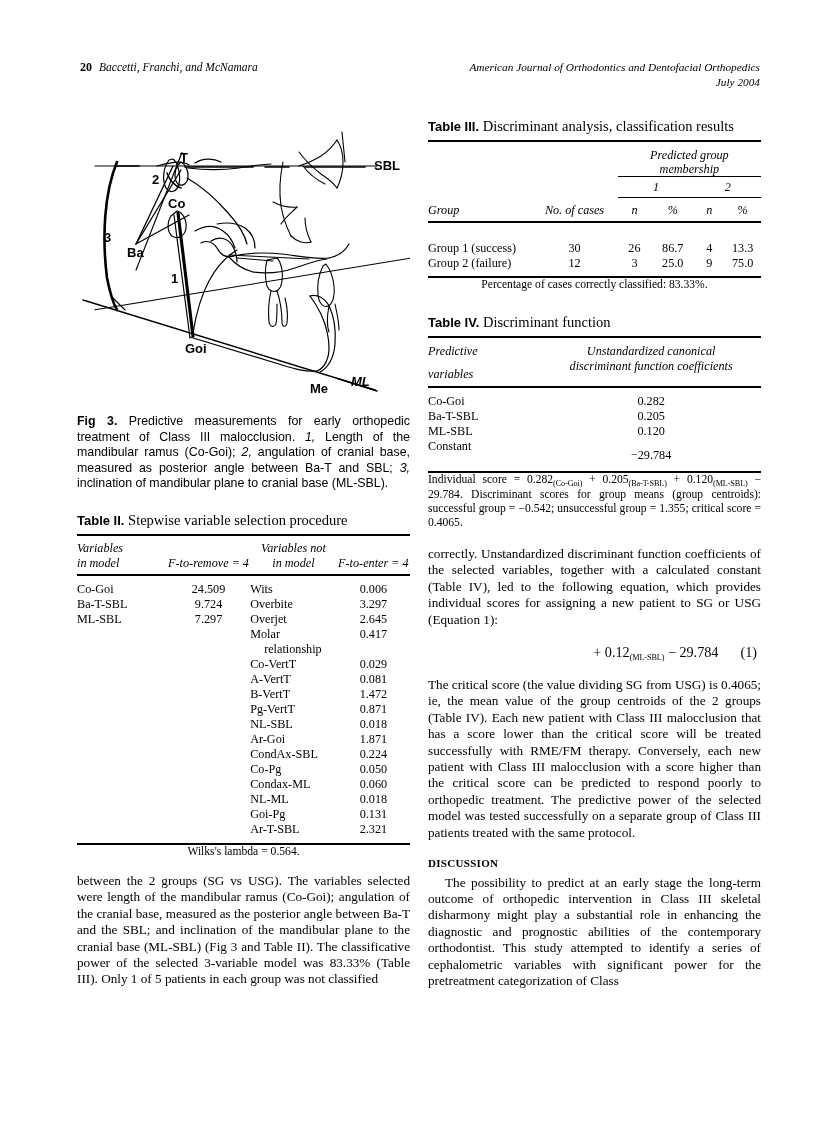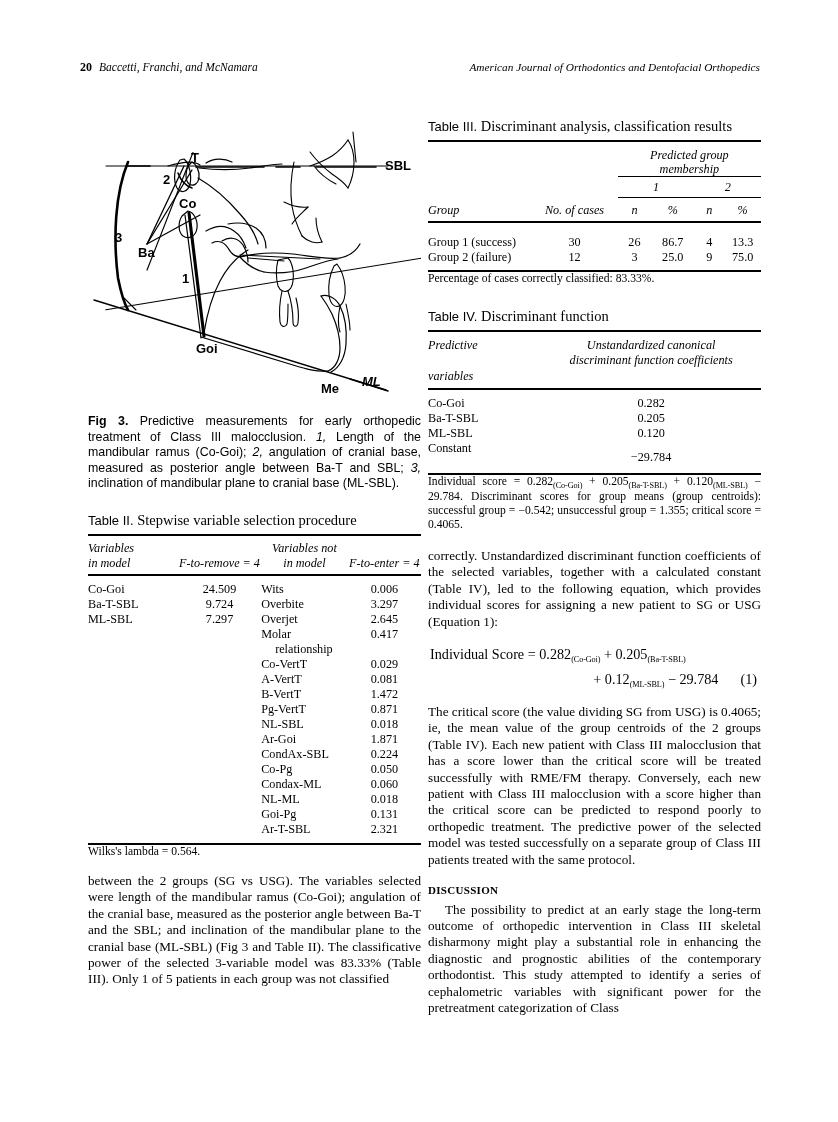--- a/index.html
+++ b/index.html
@@ -48,21 +48,21 @@
     right: 0; top: 0;
     text-align: right;
     font-style: italic;
     font-size: 11.3px;
     line-height: 15px;
   }
 
   
   .col-left {
     position: absolute;
-    left: 88px;
+    left: 77px;
     top: 118px;
     width: 333px;
   }
   .col-right {
     position: absolute;
     left: 428px;
     top: 118px;
     width: 333px;
   }
 
@@ -84,21 +84,21 @@
   .fig-caption .lead { font-weight: bold; }
   .fig-caption .it { font-style: italic; }
 
   
   .tbl-block { margin-top: 20px; }
   .tbl-title {
     font-size: 13px;
     margin-bottom: 5px;
     font-family: "Liberation Sans", sans-serif;
   }
-  .tbl-title .tbl-label { font-weight: normal; }
+  .tbl-title .tbl-label { font-weight: bold; }
   .tbl-title .tbl-name {
     font-family: "Liberation Serif", serif;
     font-size: 14.5px;
   }
   table.data {
     width: 100%;
     border-collapse: collapse;
     font-size: 12.2px;
   }
   table.data th, table.data td {
@@ -107,20 +107,21 @@
     vertical-align: bottom;
   }
   .rule-thick { border-top: 2.2px solid #000; }
   .hdr-it { font-style: italic; }
   .numc { text-align: center; font-family: Liberation Serif, serif; }
   .body-row td { padding-top: 1.5px; padding-bottom: 1.5px; }
   .tbl-foot {
     font-size: 11.6px;
     padding-top: 4px;
     line-height: 14px;
+    text-align: center;
   }
   .spanrule-cell { padding: 0 !important; }
   .spanrule {
     border-top: 1px solid #000;
     height: 0;
     font-size: 0;
     line-height: 0;
   }
 
   
@@ -160,20 +161,21 @@
 <body>
 
 <div class="page">
 
   <div class="runhead">
     <div class="runhead-left">
       <span class="pageno">20</span><span class="authors">Baccetti, Franchi, and McNamara</span>
     </div>
     <div class="runhead-right">
       <div>American Journal of Orthodontics and Dentofacial Orthopedics</div>
+      <div>July 2004</div>
     </div>
   </div>
 
   <div class="col-left">
 
     <div class="figure-wrap">
       <svg width="333" height="288" viewBox="0 0 333 288" xmlns="http://www.w3.org/2000/svg">
         <g fill="none" stroke="#000" stroke-width="1.05" stroke-linecap="round" stroke-linejoin="round">
 
           <path d="M18,48 L300,48" stroke-width="1.2"></path>
@@ -476,21 +478,21 @@
             <th class="hdr-it numc" style="padding-top:5px;padding-bottom:3px">%</th>
             <th class="hdr-it numc" style="padding-top:5px;padding-bottom:3px">n</th>
             <th class="hdr-it numc" style="padding-top:5px;padding-bottom:3px">%</th>
           </tr>
         </thead>
         <tbody>
           <tr class="rule-thick body-row">
             <td style="padding-top:6px">Group 1 (success)</td>
             <td class="numc" style="padding-top:6px">30</td>
             <td class="numc" style="">26</td>
-            <td class="numc" style="padding-top:12px">86.7</td>
+            <td class="numc" style="padding-top:18px">86.7</td>
             <td class="numc" style="padding-top:6px">4</td>
             <td class="numc" style="padding-top:6px">13.3</td>
           </tr>
           <tr class="body-row">
             <td style="padding-bottom:5px">Group 2 (failure)</td>
             <td class="numc" style="padding-bottom:5px">12</td>
             <td class="numc" style="padding-bottom:5px">3</td>
             <td class="numc" style="padding-bottom:5px">25.0</td>
             <td class="numc" style="padding-bottom:5px">9</td>
             <td class="numc" style="padding-bottom:5px">75.0</td>
@@ -513,21 +515,21 @@
             <col style="width:34%">
             <col style="width:66%">
           </colgroup>
         <thead>
           <tr class="rule-thick">
             <th class="hdr-it" style="text-align:left;padding-top:6px;vertical-align:top">Predictive</th>
             <th class="hdr-it numc" style="padding-top:6px;vertical-align:top">Unstandardized canonical</th>
           </tr>
           <tr>
             <th class="hdr-it" style="text-align:left;padding-bottom:4px">variables</th>
-            <th class="hdr-it numc" style="padding-bottom:20px">discriminant function coefficients</th>
+            <th class="hdr-it numc" style="padding-bottom:12px">discriminant function coefficients</th>
           </tr>
         </thead>
         <tbody>
           <tr class="rule-thick body-row">
             <td style="padding-top:6px">Co-Goi</td>
             <td class="numc" style="padding-top:6px">0.282</td>
           </tr>
           <tr class="body-row">
             <td>Ba-T-SBL</td>
             <td class="numc">0.205</td>
@@ -546,21 +548,20 @@
             <td class="tbl-foot" colspan="2" style="text-align:justify"><span>Individual score = 0.282</span><sub class="sm">(Co-Goi)</sub><span> + 0.205</span><sub class="sm">(Ba-T-SBL)</sub><span> + 0.120</span><sub class="sm">(ML-SBL)</sub><span> − 29.784. Discriminant scores for group means (group centroids): successful group = −0.542; unsuccessful group = 1.355; critical score = 0.4065.</span></td>
           </tr>
         </tfoot>
       </table>
     </div>
 
     <div class="body-text" style="margin-top:16px">
       <p>correctly. Unstandardized discriminant function coefficients of the selected variables, together with a calculated constant (Table IV), led to the following equation, which provides individual scores for assigning a new patient to SG or USG (Equation 1):</p>
 
       <div class="equation">
-        <div class="eq-line1"><span>Individual Score = 0.282</span><sub class="sm">(Co-Goi)</sub><span> + 0.205</span><sub class="sm">(Ba-T-SBL)</sub></div>
         <div class="eq-line2"><span>+ 0.12</span><sub class="sm">(ML-SBL)</sub><span> − 29.784</span><span style="display:inline-block;width:22px"></span><span>(1)</span></div>
       </div>
 
       <p>The critical score (the value dividing SG from USG) is 0.4065; ie, the mean value of the group centroids of the 2 groups (Table IV). Each new patient with Class III malocclusion that has a score lower than the critical score will be treated successfully with RME/FM therapy. Conversely, each new patient with Class III malocclusion with a score higher than the critical score can be predicted to respond poorly to orthopedic treatment. The predictive power of the selected model was tested successfully on a separate group of Class III patients treated with the same protocol.</p>
 
       <div class="sec-head">DISCUSSION</div>
 
       <p class="indent">The possibility to predict at an early stage the long-term outcome of orthopedic intervention in Class III skeletal disharmony might play a substantial role in enhancing the diagnostic and prognostic abilities of the contemporary orthodontist. This study attempted to identify a series of cephalometric variables with significant power for the pretreatment categorization of Class</p>
     </div>
   </div>

